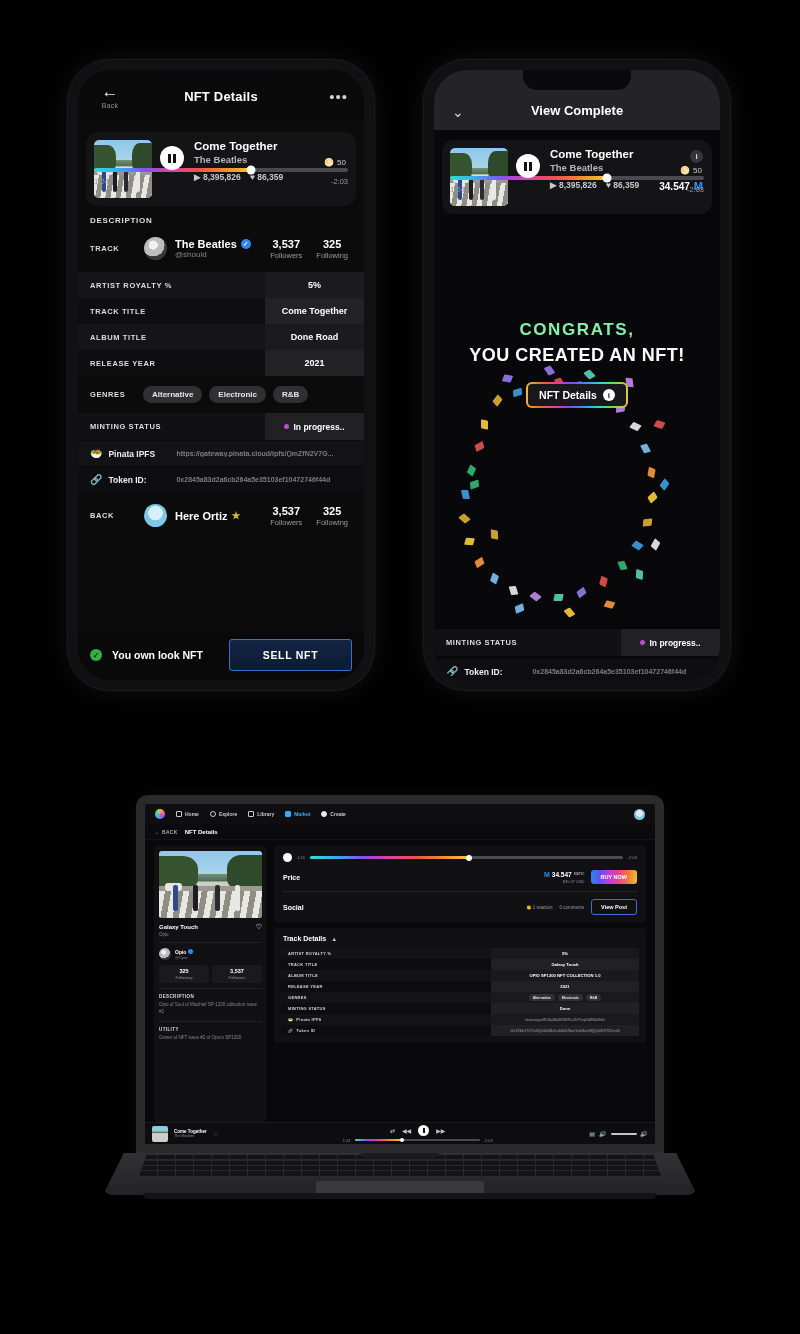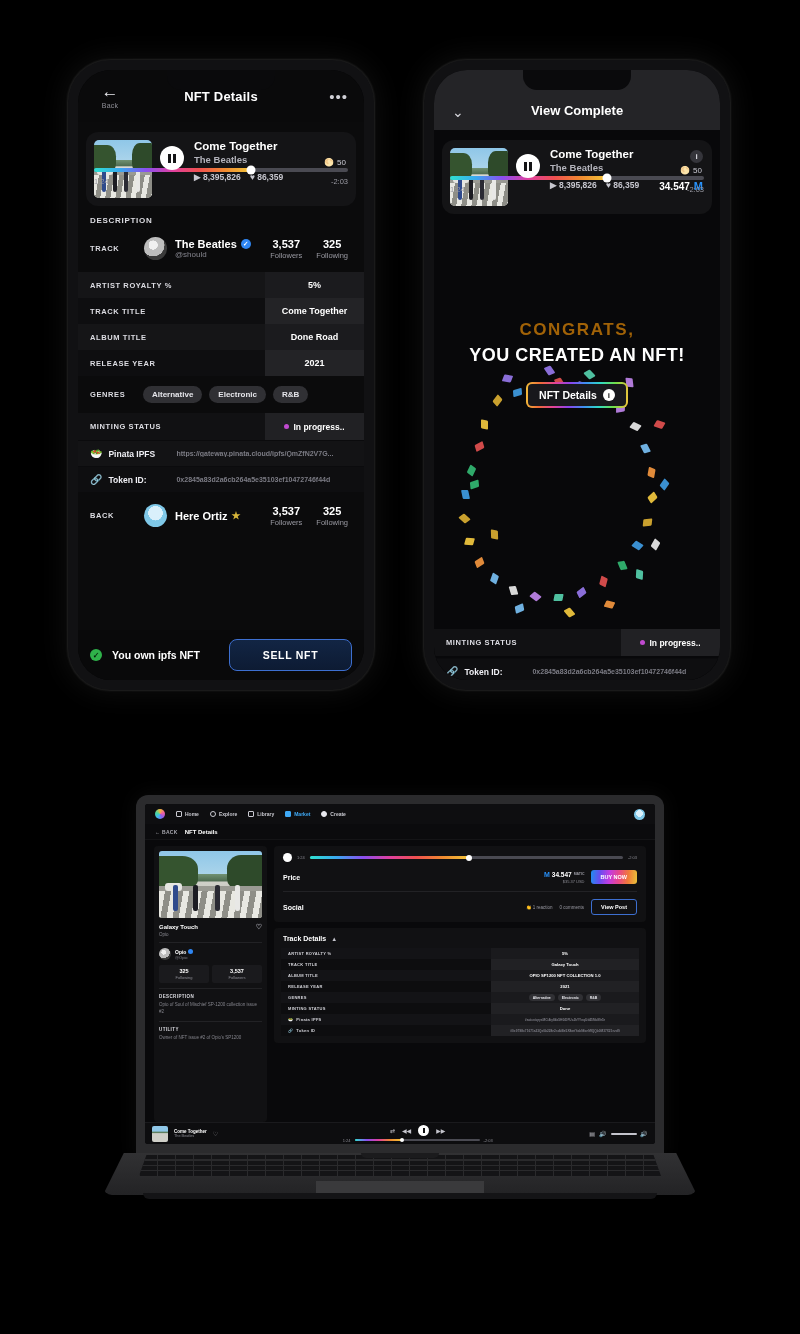--- a/index.html
+++ b/index.html
@@ -142,33 +142,33 @@
   .lr-name { font-size:8.5px; color:#efeff4; font-weight:700; width:62px;}
   .lr-val { font-size:7px; color:#7c7c85; font-weight:700; overflow:hidden; white-space:nowrap; text-overflow:ellipsis;}
 
   .p1-footer {
     position:absolute; left:0; right:0; bottom:0; height:50px; background:#09090a;
     display:flex; align-items:center; padding: 0 12px; gap:10px;
   }
   .own-chk { width:12px; height:12px; border-radius:50%; background:#2fb24a; color:#06230c;
     font-size:8px; display:flex; align-items:center; justify-content:center; font-weight:900;}
   .own-text { font-size:10.5px; font-weight:700; color:#fff;}
-  .sell-btn { margin-left:auto; width:123px; height:32px; border-radius:8px;
+  .sell-btn { margin-left:auto; width:123px; height:32px; border-radius:3px;
     background: linear-gradient(#122544,#0d1b33); border:1px solid #3d6fd0;
     display:flex; align-items:center; justify-content:center;
     font-size:10.5px; font-weight:800; color:#fff; letter-spacing:.7px; }
 
   
   .p2-header { height: 60px; background:#242427; display:flex; align-items:flex-end; justify-content:center; position:relative; padding-bottom:12px;}
   .p2-chev { position:absolute; left:18px; bottom:10px; color:#d6d6dc; font-size:14px;}
   .p2-title { font-size:13px; font-weight:700; color:#fff;}
   .p2-body { background:#08080a; height: calc(100% - 60px); position:relative; overflow:hidden;}
 
   .congrats-wrap { position:absolute; left:0; right:0; top:190px; text-align:center; z-index:5;}
-  .c1 { font-size:17px; font-weight:800; letter-spacing:1.6px; color:#a16207;}
+  .c1 { font-size:17px; font-weight:800; letter-spacing:1.6px; color:#86efac;}
   .c2 { font-size:18px; font-weight:800; letter-spacing:.5px; color:#fff; margin-top:5px;}
   .nft-details-btn {
     display:inline-flex; align-items:center; gap:6px; margin-top:16px;
     padding:5px 11px; border-radius:6px; font-size:10.5px; font-weight:700; color:#fff;
     background: linear-gradient(100deg,#1e1e22 0%,#1b1b20 100%);
     border:2px solid transparent;
     background-image: linear-gradient(#18181c,#18181c),
       linear-gradient(95deg,#f2c13a,#ef6a3a,#e2429a,#8c44ef,#3f8ef3,#2fd9c8,#6fe04a,#f2c13a);
     background-origin: border-box; background-clip: padding-box, border-box;
   }
@@ -447,21 +447,21 @@
             </div>
             <div>
               <div class="cnum">325</div>
               <div class="clab">Following</div>
             </div>
           </div>
         </div>
 
         <div class="p1-footer">
           <span class="own-chk">✓</span>
-          <span class="own-text">You own ipfs NFT</span>
+          <span class="own-text">You own look NFT</span>
           <div class="sell-btn">SELL NFT</div>
         </div>
 
       </div>
     </div>
   </div>
 
   <div class="phone" id="phone2">
     <div class="phone-inner">
       <div class="notch"></div>

